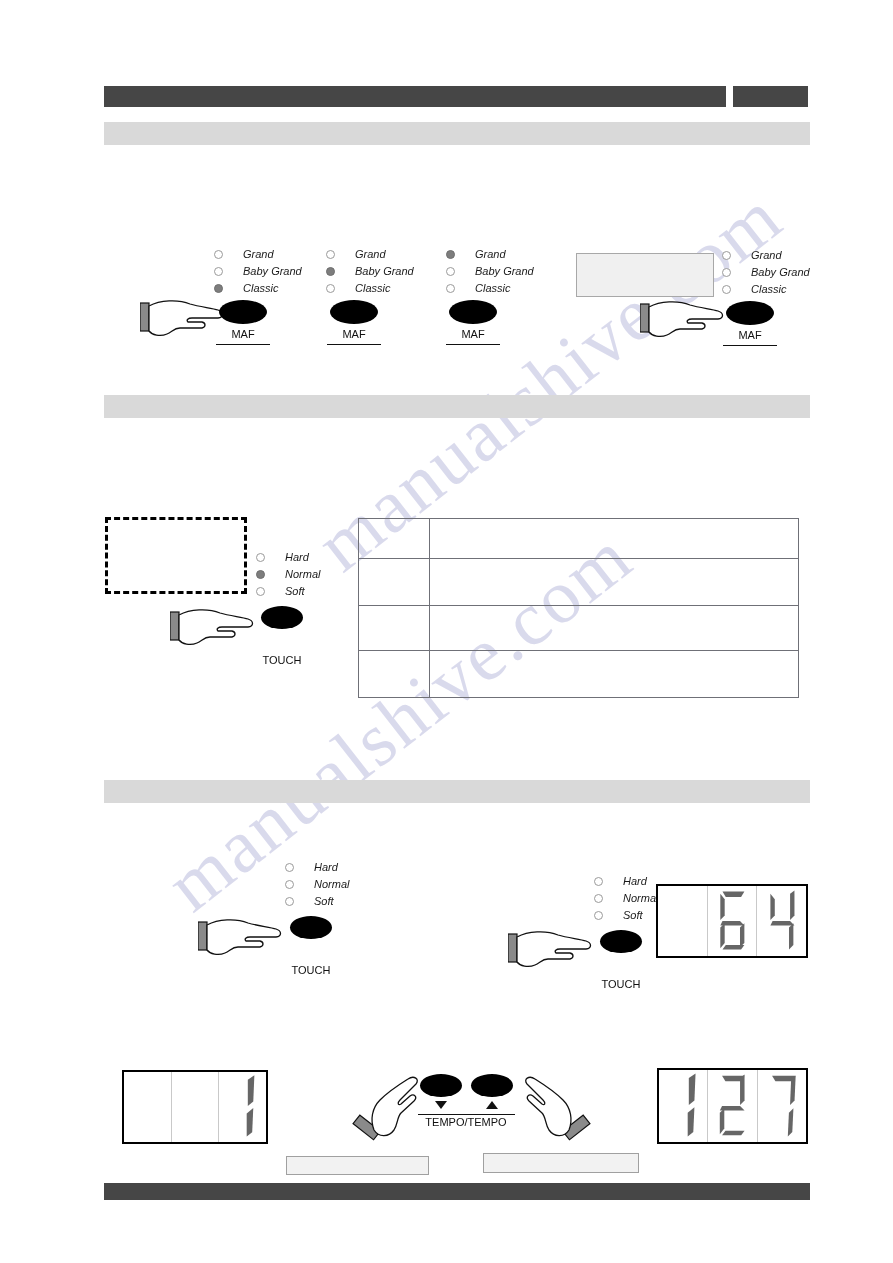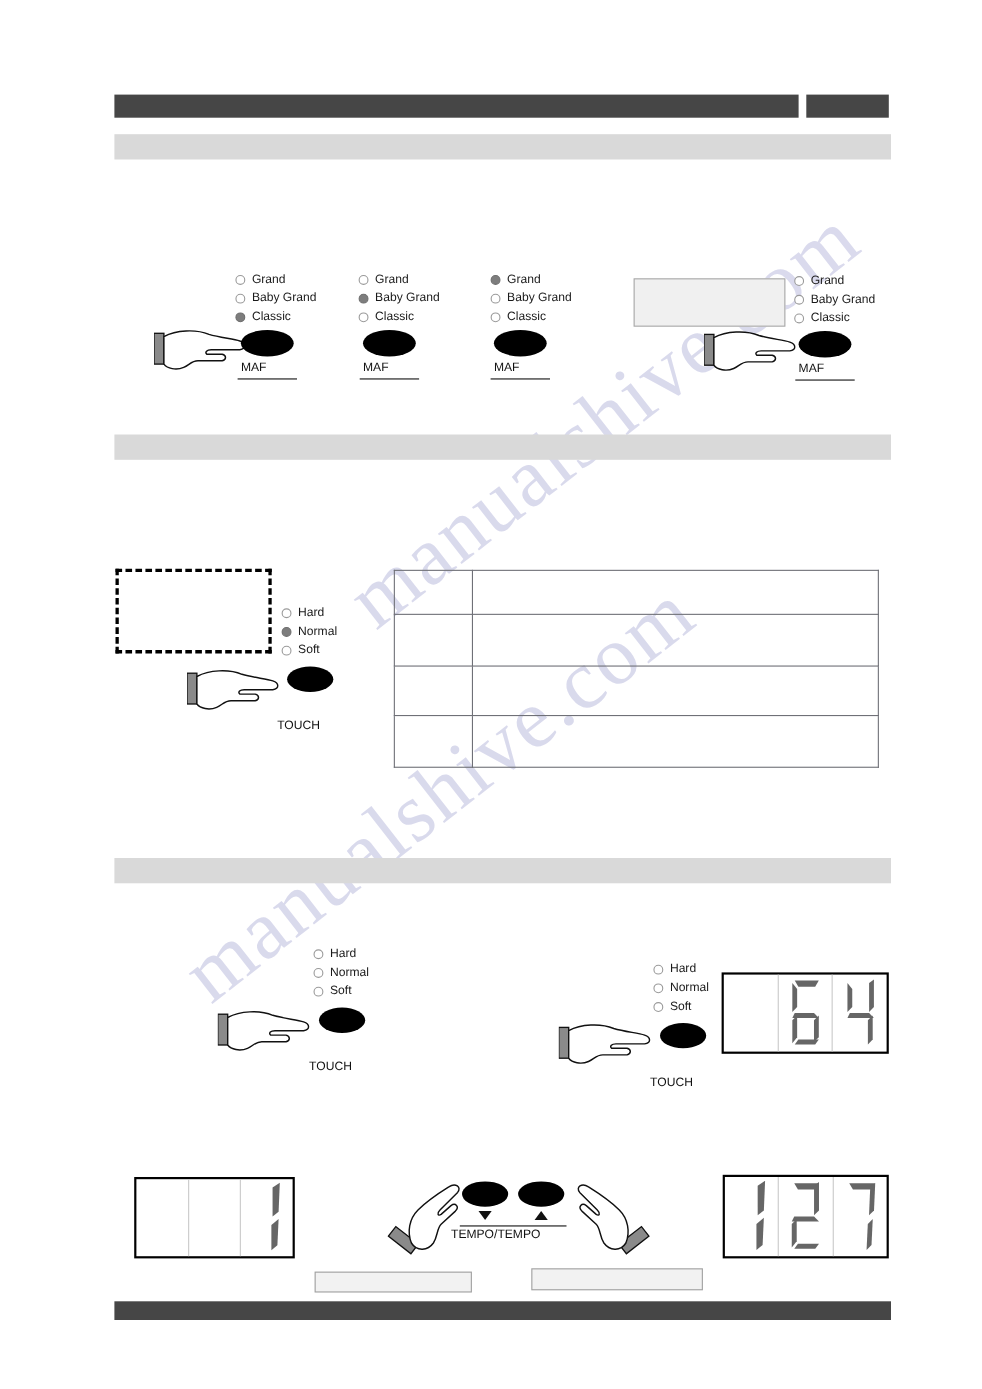--- a/index.html
+++ b/index.html
@@ -72,37 +72,39 @@
     border: 1px solid #9a9a9a;
     background: #ffffff;
     box-sizing: border-box;
     flex: 0 0 auto;
   }
   .radio-dot.sel {
     background: #7d7d7d;
     border-color: #6e6e6e;
   }
   .radio-label {
-    margin-left: 6px;
+    margin-left: 20px;
     font-size: 11px;
     color: #1a1a1a;
     line-height: 13px;
     white-space: nowrap;
+    font-style: italic;
   }
 
   
   .knob {
     position: absolute;
     background: #000000;
     border-radius: 50%;
   }
   .knob-caption {
     position: absolute;
     font-size: 11px;
     color: #111111;
+    text-align: center;
     white-space: nowrap;
   }
   .underline {
     position: absolute;
     border-bottom: 1.5px solid #111111;
   }
 
   
   .hand { position: absolute; }
 

